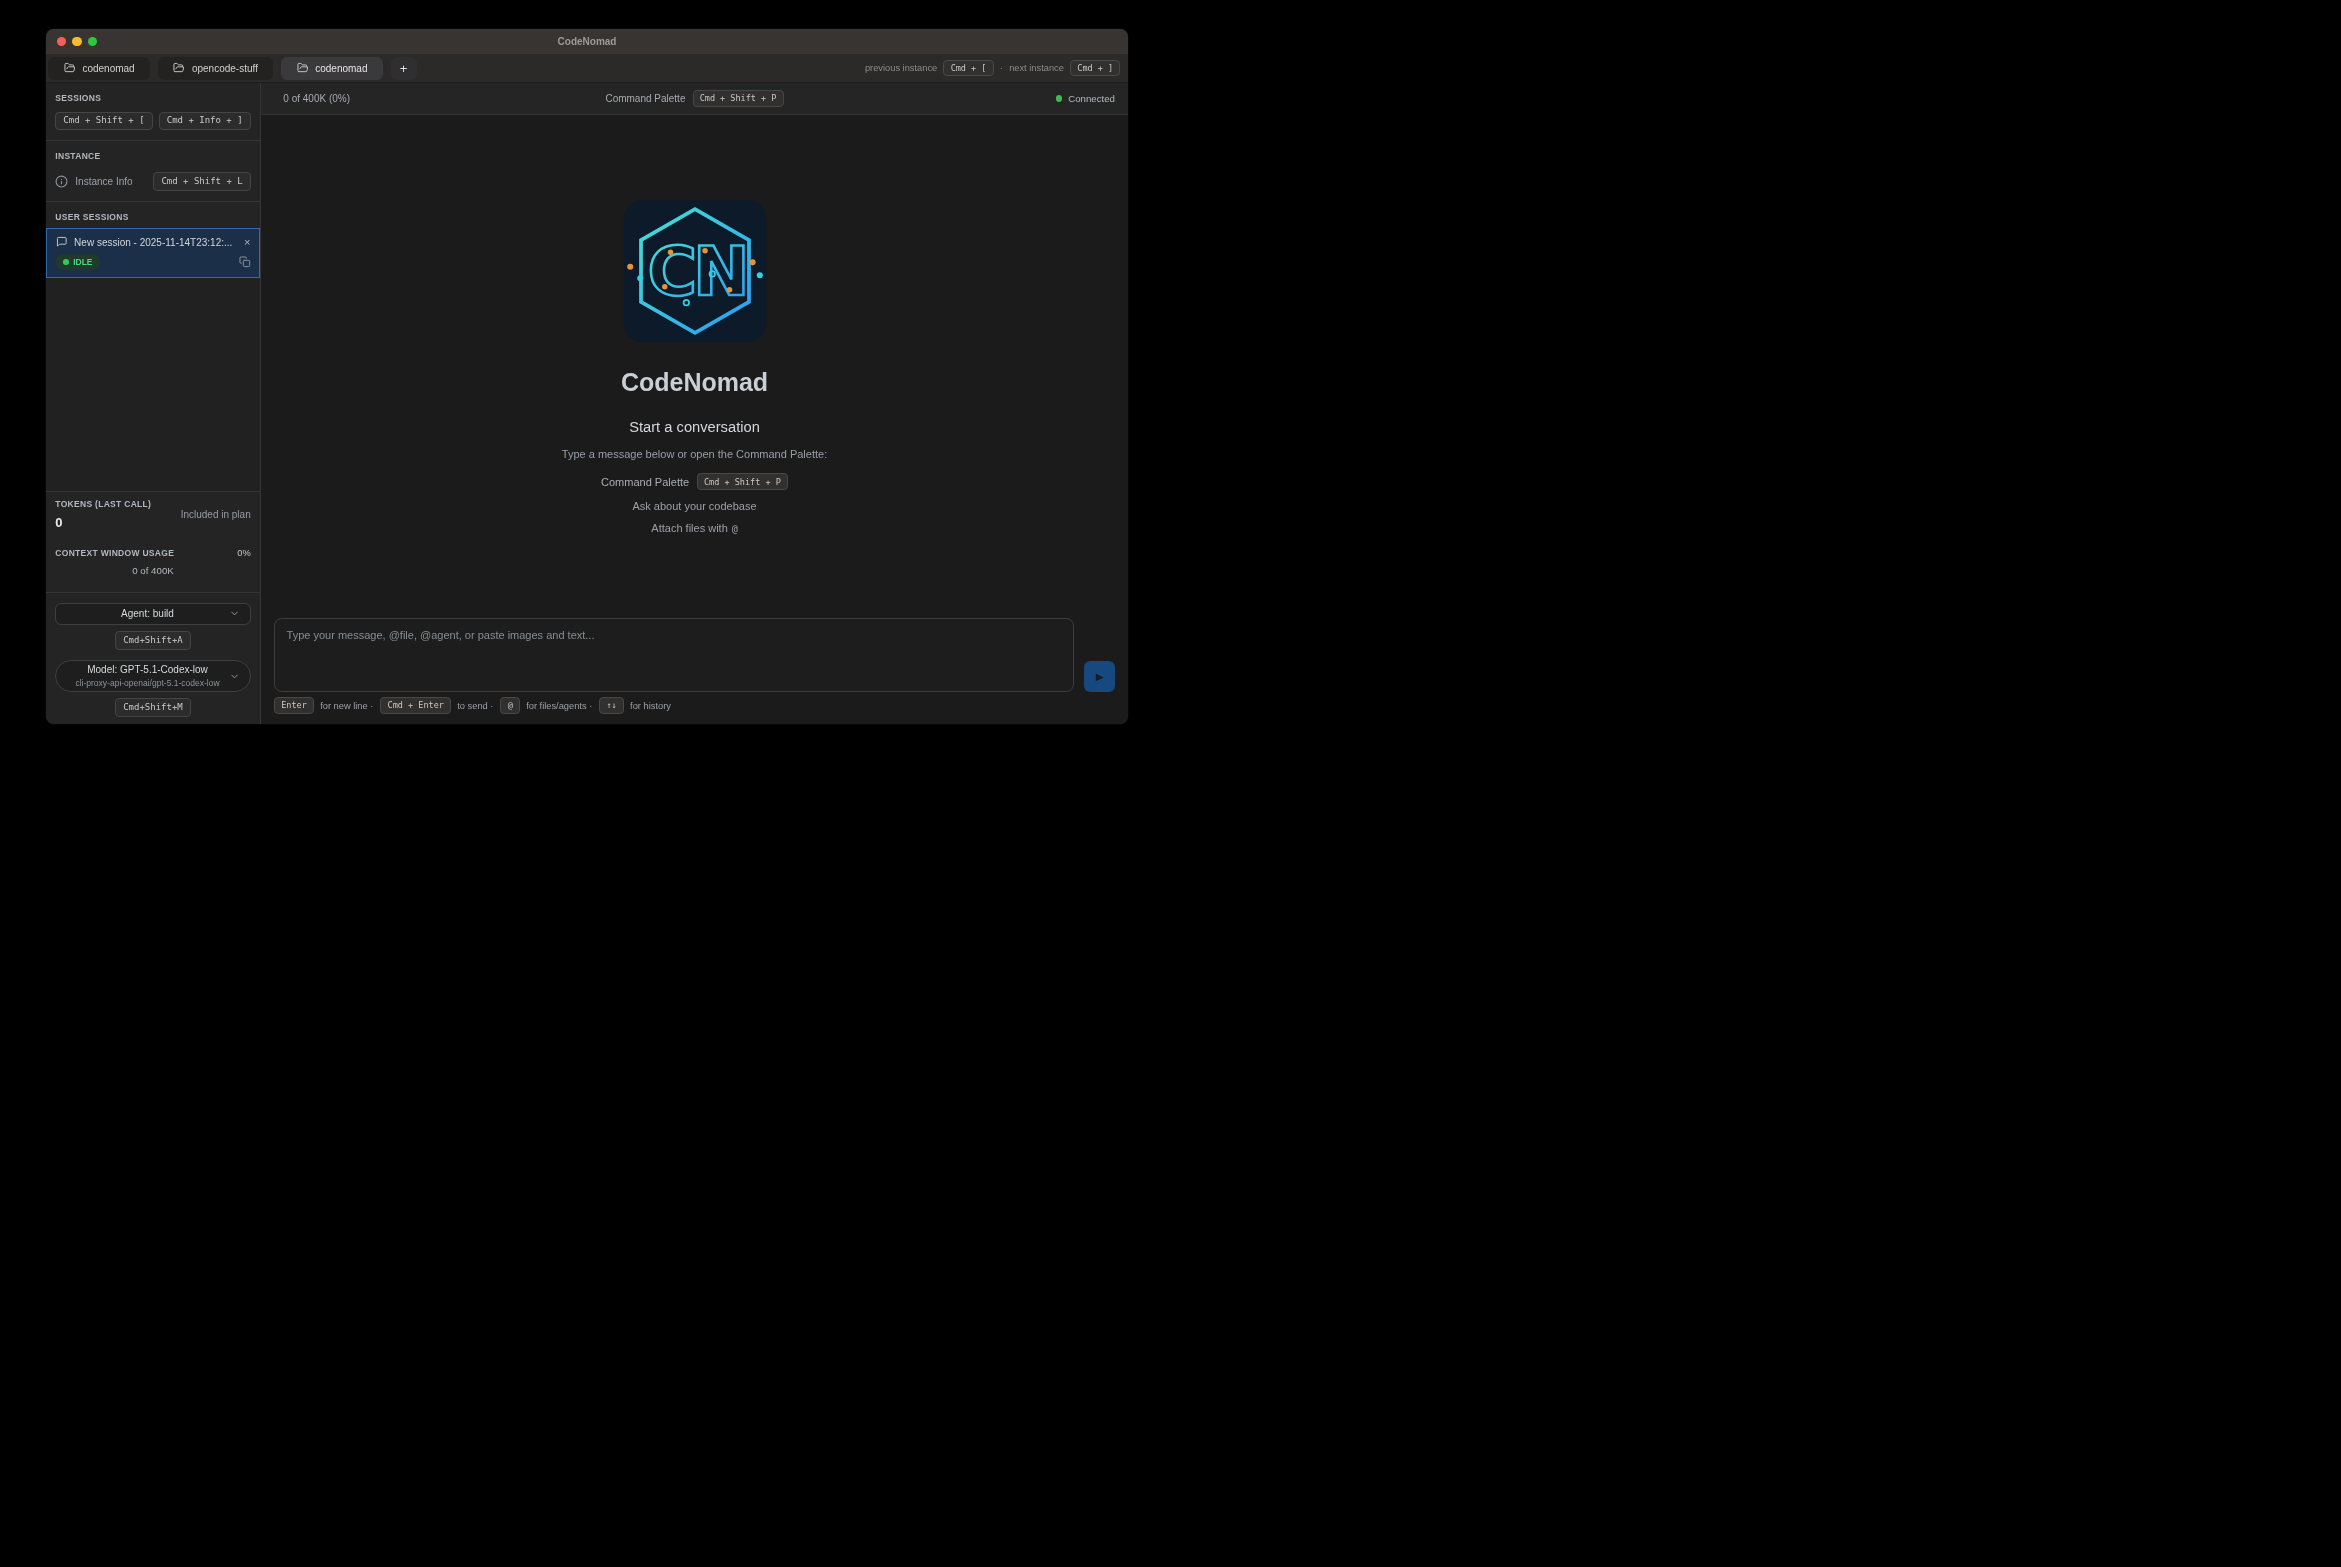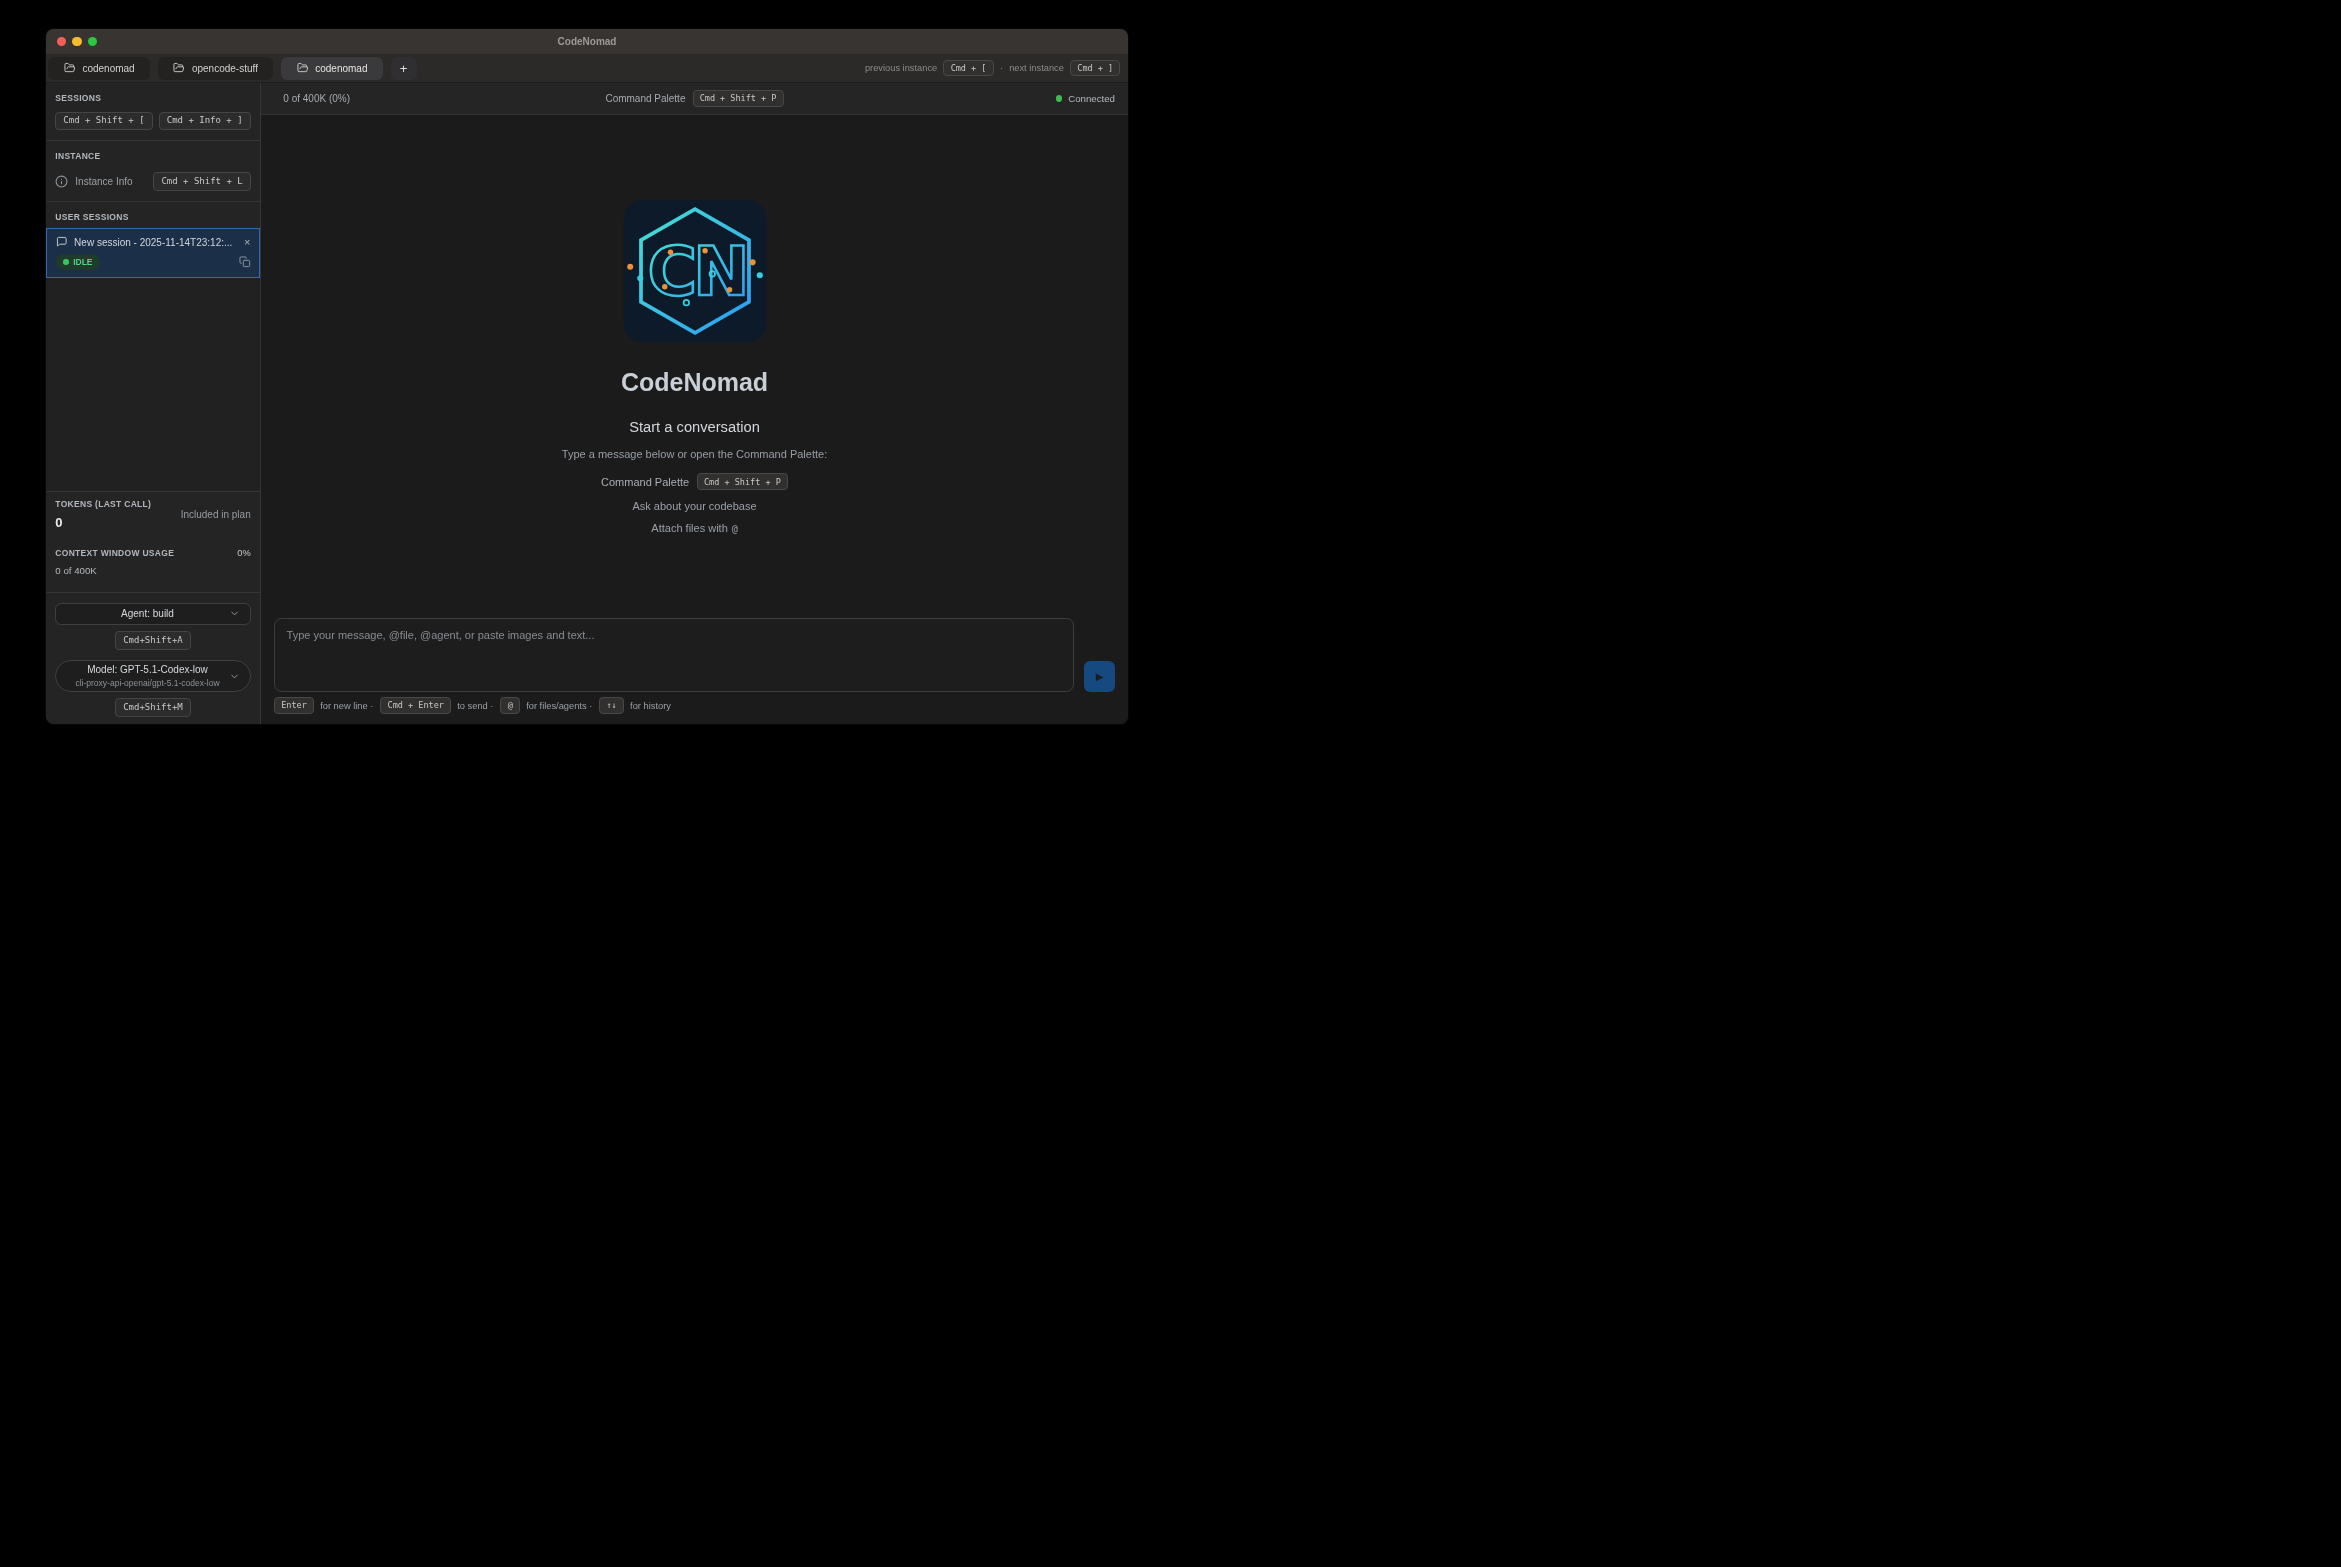--- a/index.html
+++ b/index.html
@@ -67,21 +67,21 @@
   .sess-list-empty { flex:1; background:#212121; }
 
   .tokens-sec { padding:7px 9.3px 15.5px; }
   .tok-top { display:flex; align-items:center; }
   .tok-left { flex:1; }
   .tok-value { font-size:13px; font-weight:bold; color:#e9ebee; margin-top:6.2px; }
   .tok-note { font-size:10px; color:#969ca3; }
   .ctx-row { display:flex; align-items:center; margin-top:18px; }
   .ctx-row .spacer { flex:1; }
   .ctx-pct { font-size:9.3px; color:#c6cbd1; }
-  .ctx-detail { font-size:9.7px; color:#b4b9bf; margin-top:7px; }
+  .ctx-detail { font-size:9.7px; color:#b4b9bf; margin-top:7px;text-align:center; }
 
   .controls-sec { padding:10px 9.3px 7px; }
   .select { border:0.8px solid #3f3f3f; background:#1e1e1e; border-radius:6.2px;
             padding:0 9.3px; display:flex; align-items:center;text-align:center; }
   .select.agent { height:22.5px; }
   .select-label { font-size:10px; color:#d6d9dd; flex:1; }
   .chev { color:#9aa0a6; display:flex; }
   .kbd-center { display:flex; justify-content:center; margin:6.2px 0 10px; }
   .select.model { height:32px; align-items:center;border-radius:17px; }
   .model-col { flex:1; display:flex; flex-direction:column; gap:2.3px; }

